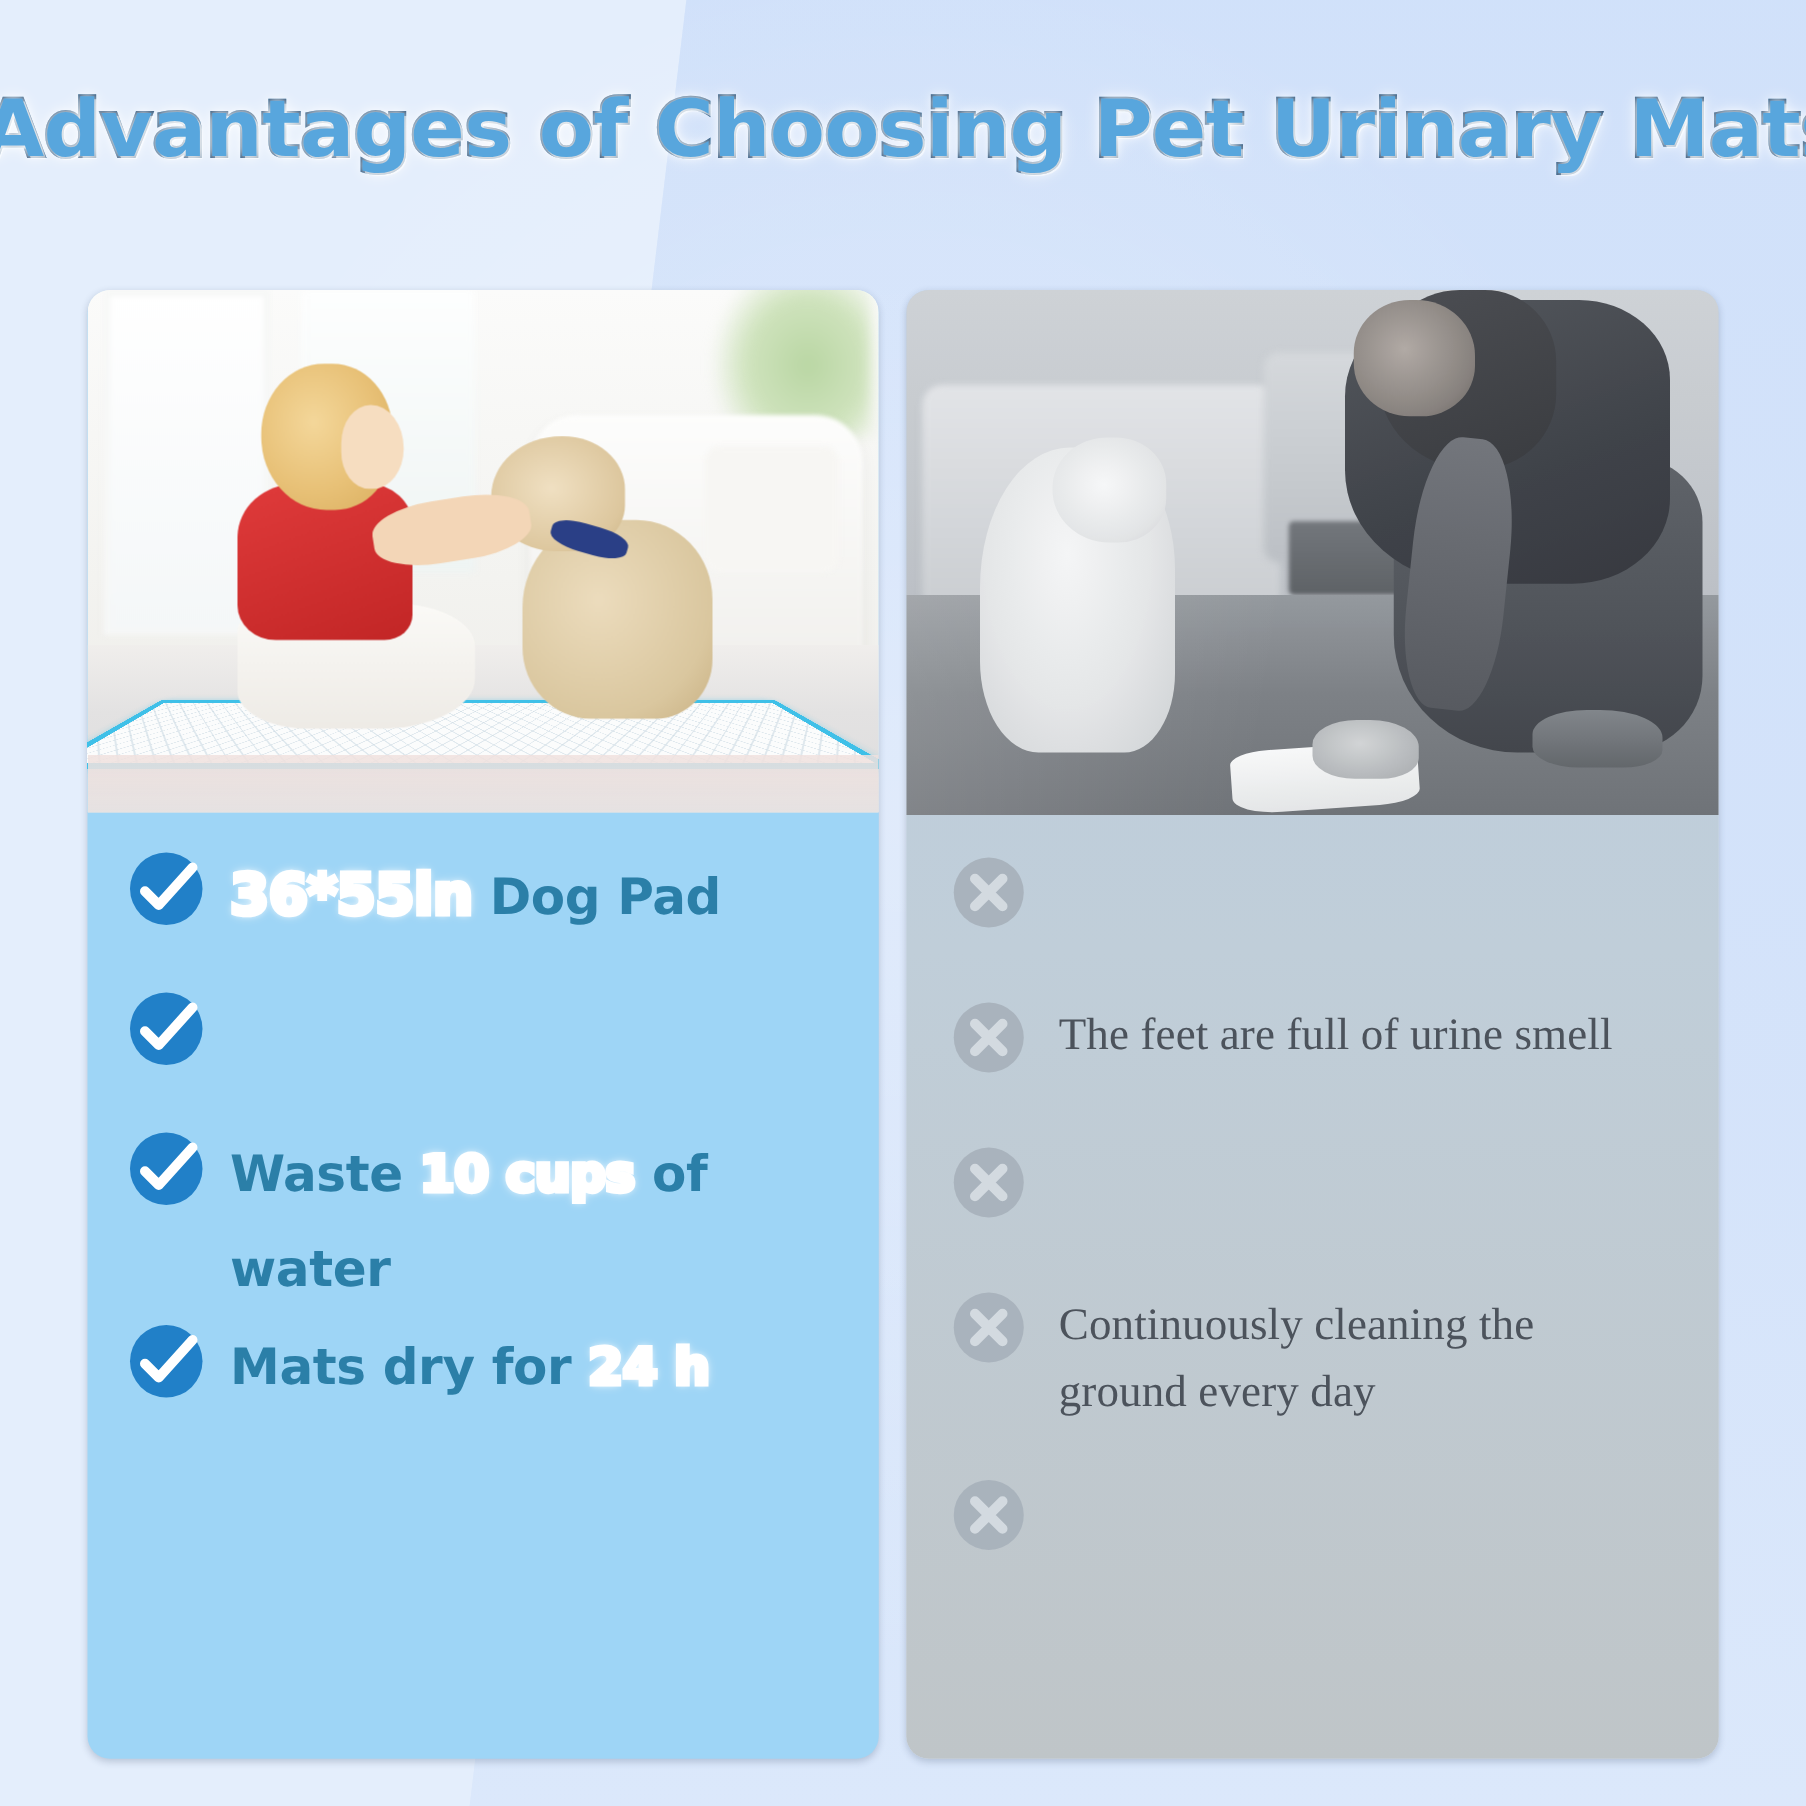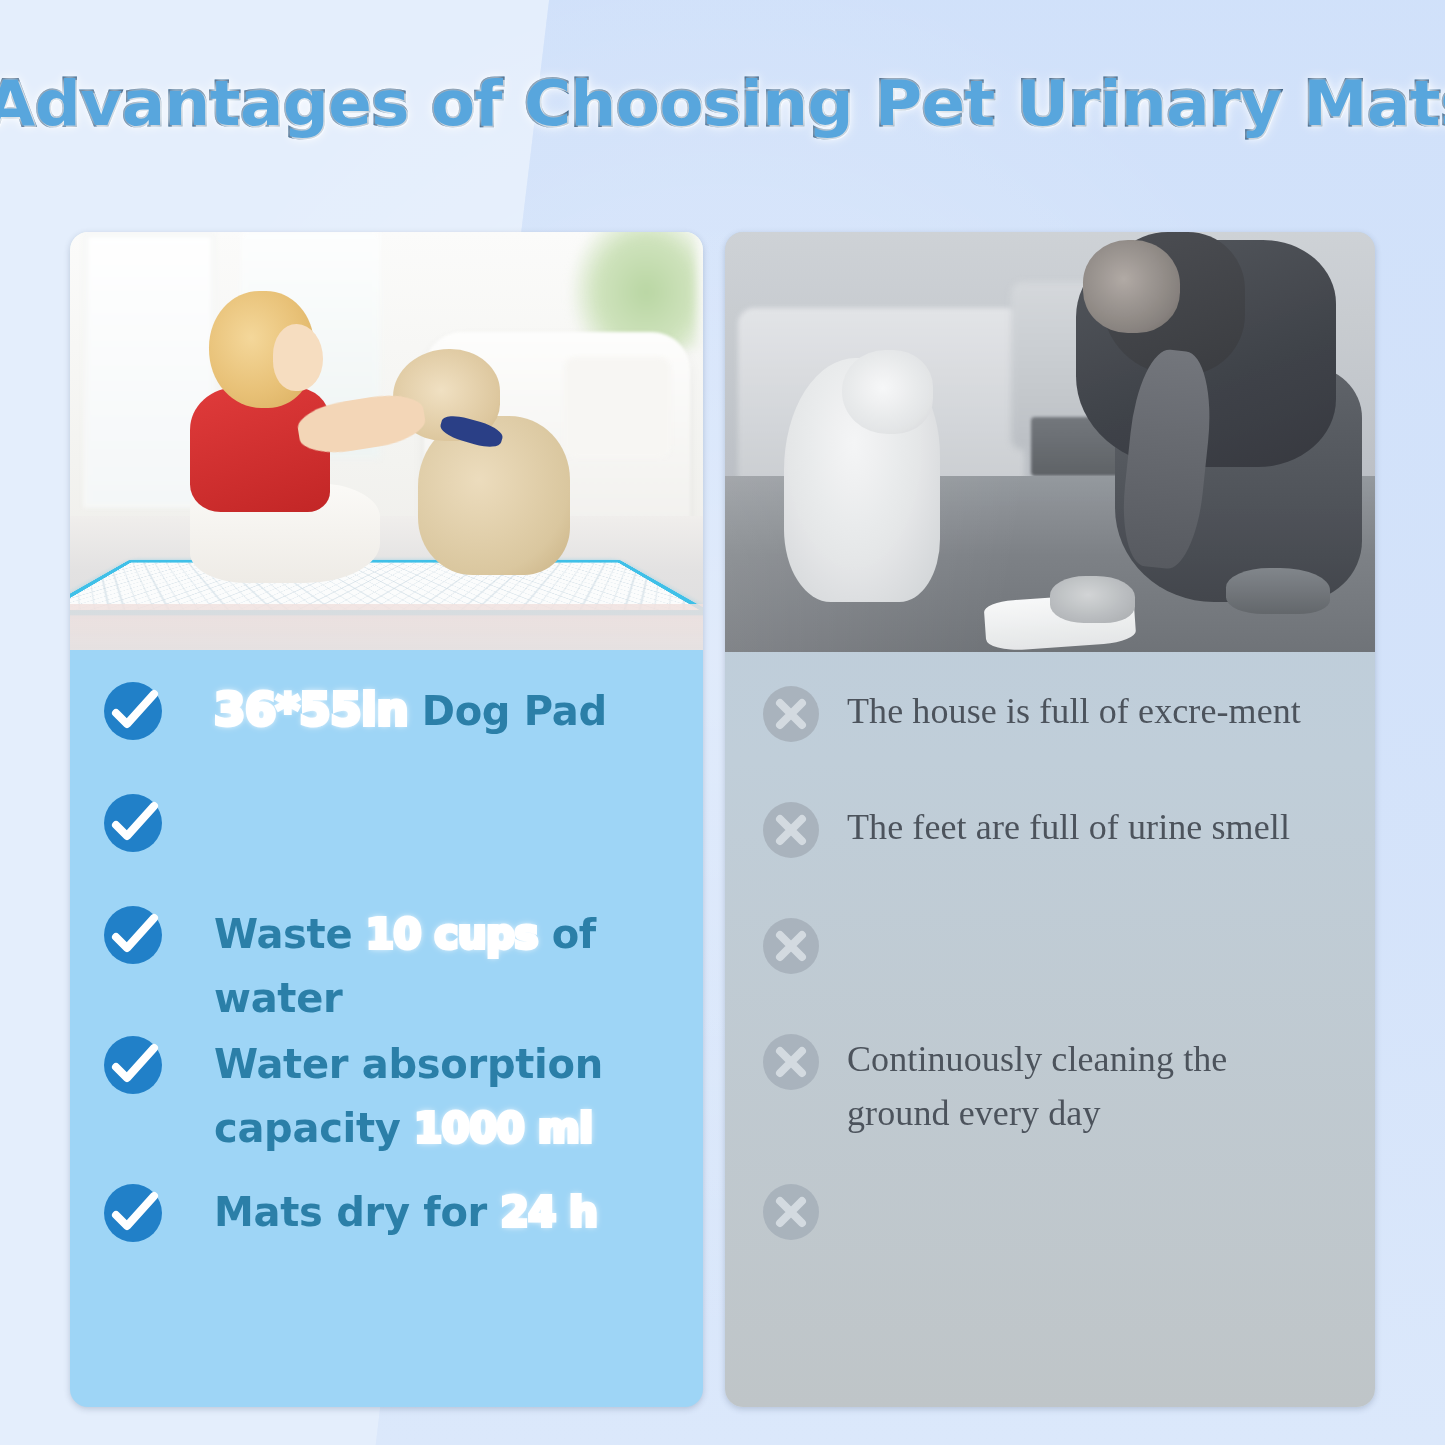--- a/index.html
+++ b/index.html
@@ -314,25 +314,24 @@
     border-radius:50%;
     opacity:.92;
   }
   .ico-x svg { position:absolute; inset:0; }
 
   
   .txt-left {
     font-family: "DejaVu Sans", sans-serif;
     font-weight: bold;
     font-size: 40px;
-    line-height: 64px;
+    line-height: 76px;
     color: #2b7fa8;
     letter-spacing: -.3px;
     padding-top: 2px;
-    margin-left: 30px;
   }
   .txt-left .big { font-size: 45px; }
   .hl {
     color: #ffffff;
     font-family: "DejaVu Sans", sans-serif;
     font-weight: bold;
     -webkit-text-stroke: 4px #ffffff;
     paint-order: stroke fill;
     text-shadow:
       0 0 5px rgba(255,255,255,.9),
@@ -413,29 +412,20 @@
       <div class="row">
         <span class="ico-check">
           <span class="disc"></span>
           <svg viewBox="0 0 58 58" width="58" height="58" aria-hidden="true">
             <path d="M12 31 L23 42 L50 12" fill="none" stroke="#ffffff" stroke-width="8" stroke-linecap="round" stroke-linejoin="round"></path>
           </svg>
         </span>
         <span class="txt-left"><span>Waste </span><span class="hl">10 cups</span><span> of water</span></span>
       </div>
 
-      <div class="row two-line">
-        <span class="ico-check">
-          <span class="disc"></span>
-          <svg viewBox="0 0 58 58" width="58" height="58" aria-hidden="true">
-            <path d="M12 31 L23 42 L50 12" fill="none" stroke="#ffffff" stroke-width="8" stroke-linecap="round" stroke-linejoin="round"></path>
-          </svg>
-        </span>
-        <span class="txt-left"><span>Water absorption</span><br><span>capacity  </span><span class="hl">1000 ml</span></span>
-      </div>
 
       <div class="row">
         <span class="ico-check">
           <span class="disc"></span>
           <svg viewBox="0 0 58 58" width="58" height="58" aria-hidden="true">
             <path d="M12 31 L23 42 L50 12" fill="none" stroke="#ffffff" stroke-width="8" stroke-linecap="round" stroke-linejoin="round"></path>
           </svg>
         </span>
         <span class="txt-left"><span>Mats dry for  </span><span class="hl">24 h</span></span>
       </div>
@@ -468,21 +458,20 @@
 
     <div class="list">
 
       <div class="row">
         <span class="ico-x">
           <span class="disc"></span>
           <svg viewBox="0 0 56 56" width="56" height="56" aria-hidden="true">
             <path d="M17 17 L39 39 M39 17 L17 39" fill="none" stroke="#d3dae0" stroke-width="8" stroke-linecap="round"></path>
           </svg>
         </span>
-        <span class="txt-right">The house is full of excre-ment</span>
       </div>
 
       <div class="row">
         <span class="ico-x">
           <span class="disc"></span>
           <svg viewBox="0 0 56 56" width="56" height="56" aria-hidden="true">
             <path d="M17 17 L39 39 M39 17 L17 39" fill="none" stroke="#d3dae0" stroke-width="8" stroke-linecap="round"></path>
           </svg>
         </span>
         <span class="txt-right">The feet are full of urine smell</span>

